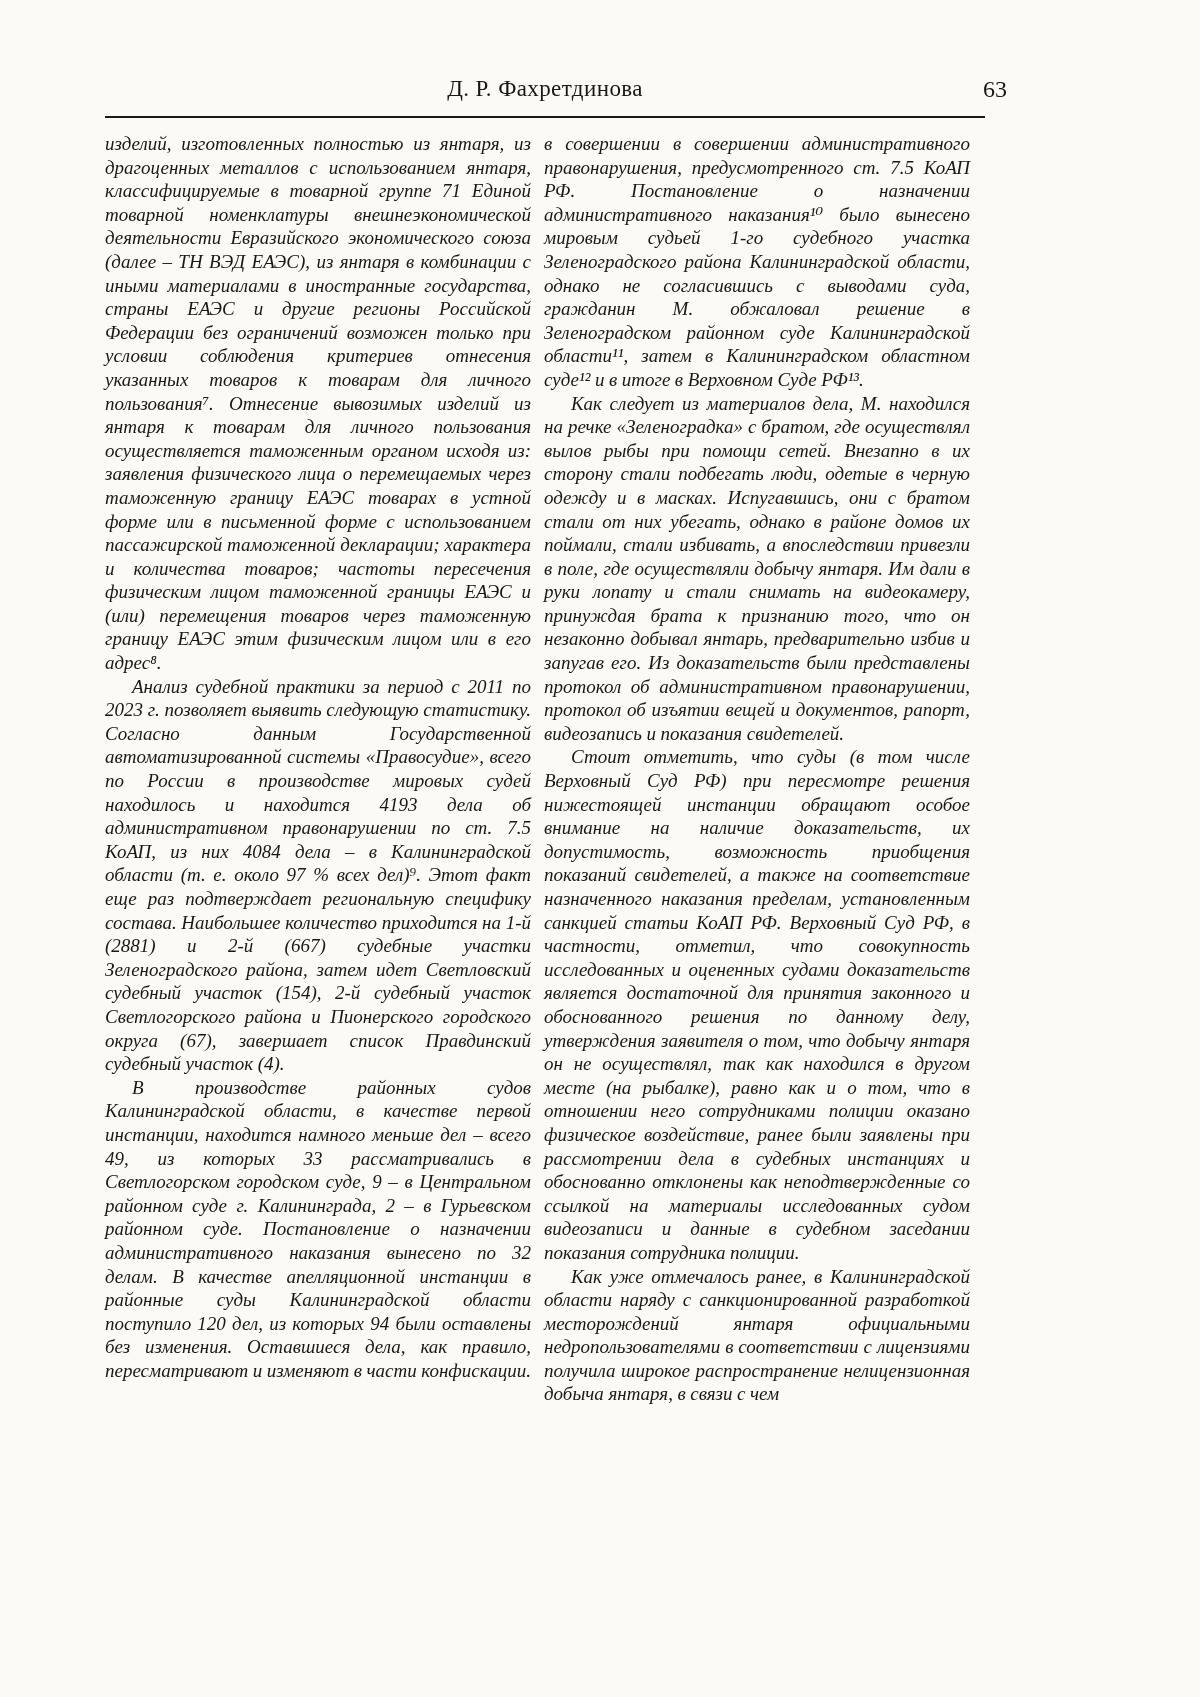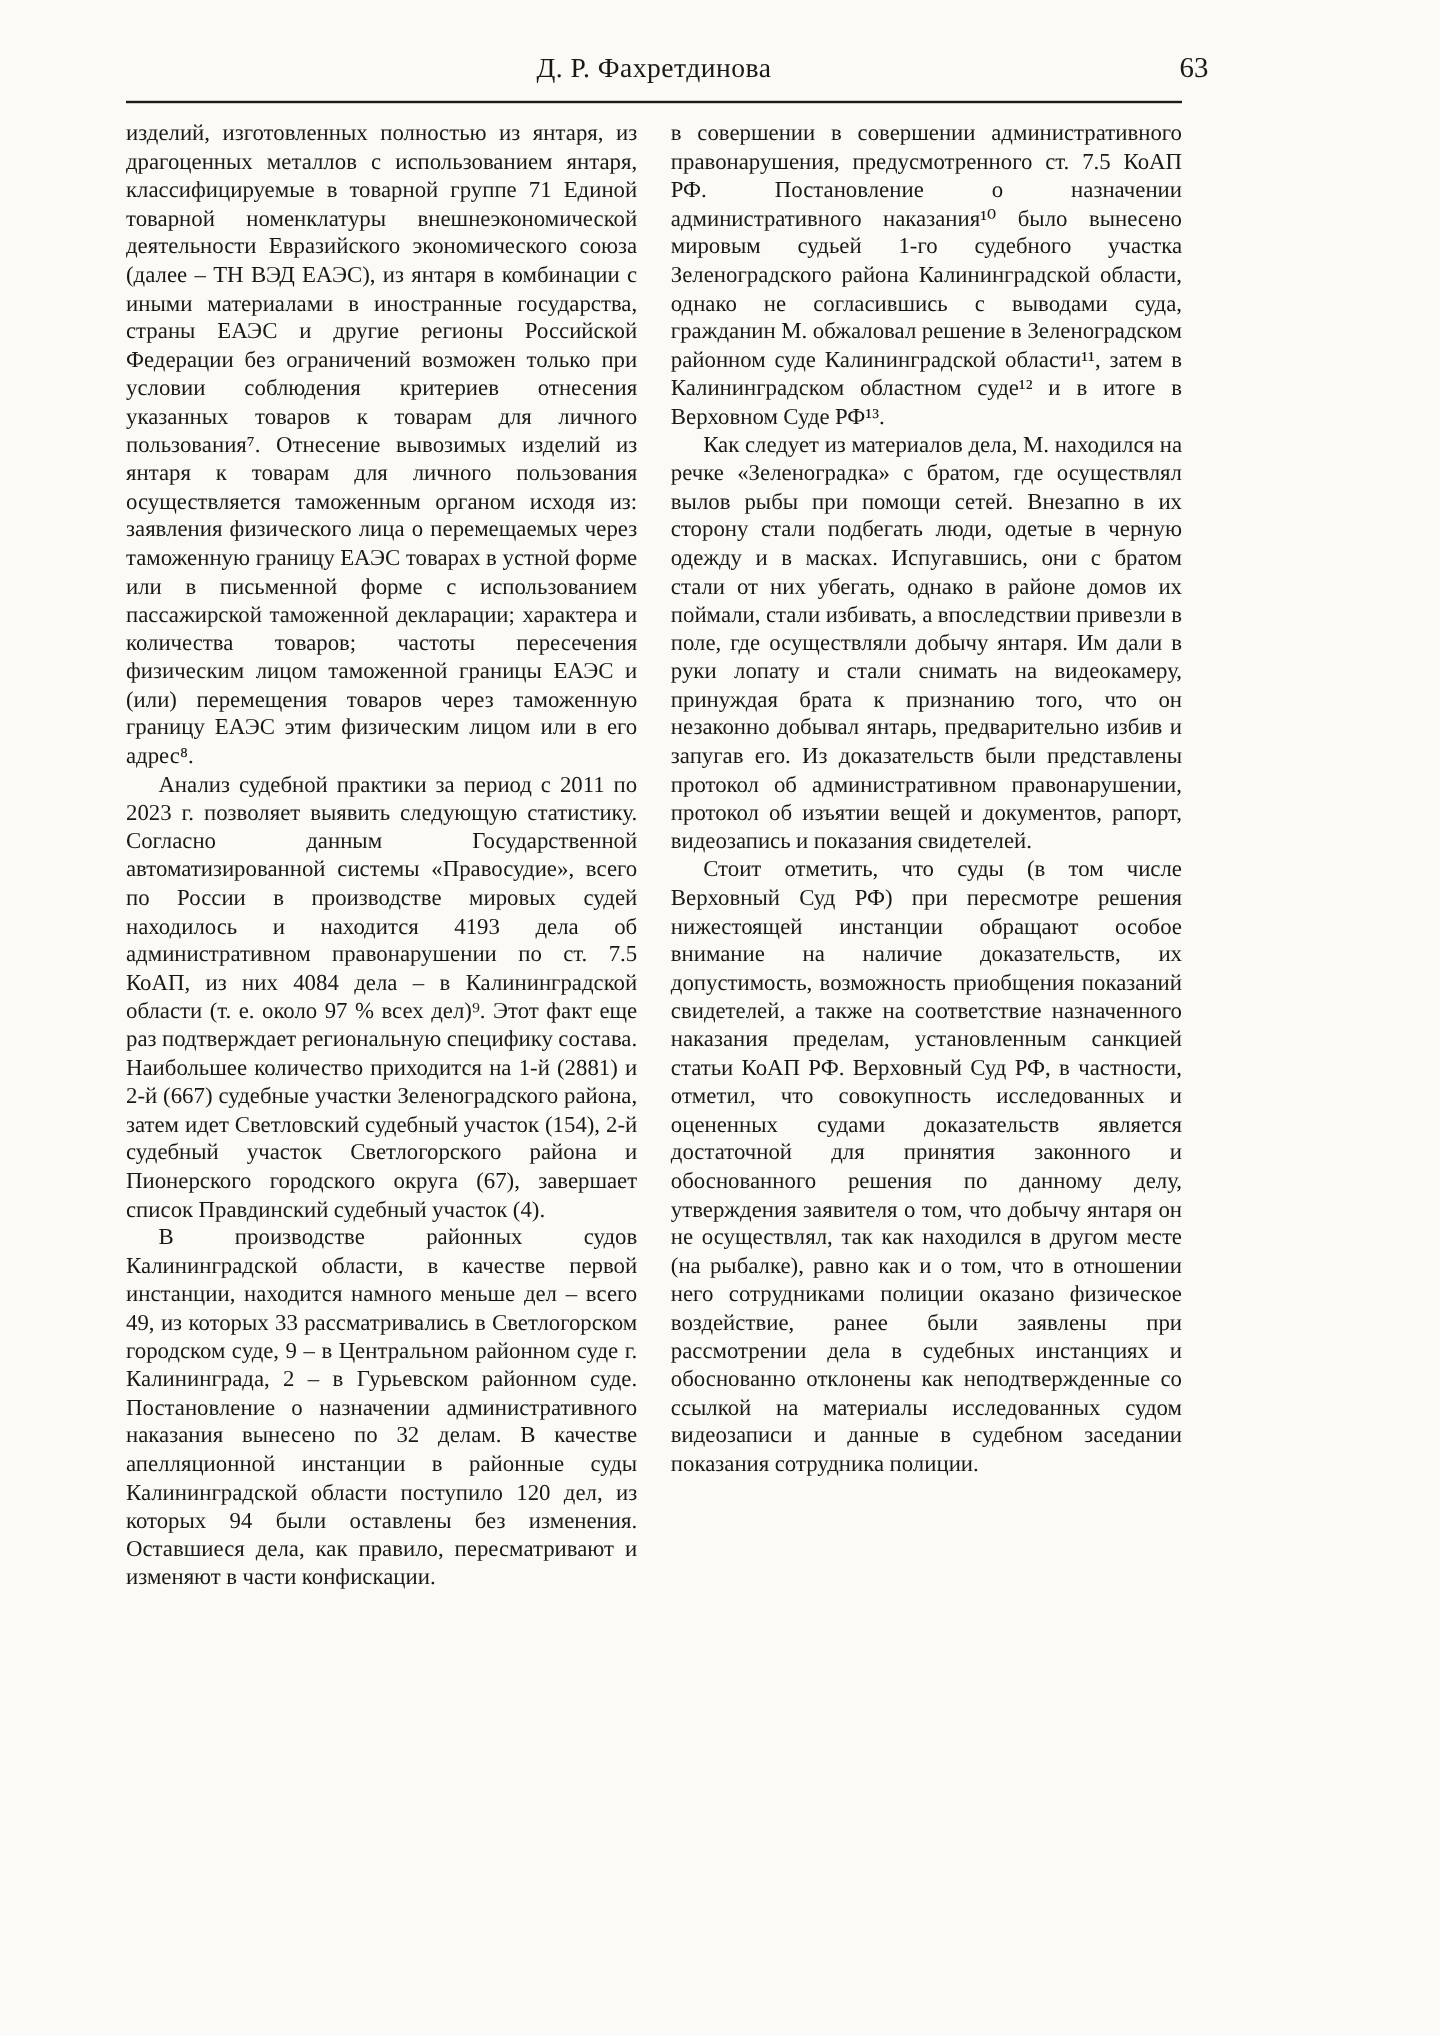--- a/index.html
+++ b/index.html
@@ -9,21 +9,21 @@
     height: 1697px;
     background: #fbfaf6;
     color: #1b1814;
     font-family: "Liberation Serif", "DejaVu Serif", serif;
     overflow: hidden;
   }
   .page {
     position: relative;
     width: 1200px;
     height: 1697px;
-    padding: 44px 215px 0 105px;
+    padding: 76px 215px 0 105px;
   }
   .page-header {
     position: relative;
     height: 32px;
     width: 100%;
   }
   .header-author {
     position: absolute;
     left: 0; right: 0;
     text-align: center;
@@ -37,22 +37,23 @@
     font-size: 24px;
     text-align: center;
   }
   .header-rule {
     margin-top: 8px;
     height: 2px;
     background: #1c1a17;
   }
   .columns {
     display: flex;
-    gap: 28px;
+    gap: 13px;
     margin-top: 14px;
+    font-style: italic;
   }
   .column {
     width: 426px;
     flex: 0 0 426px;
   }
   .para {
     font-size: 19px;
     line-height: 23.6px;
     text-align: justify;
     hyphens: auto;
@@ -78,17 +79,18 @@
     <section class="column">
       <p class="para">изделий, изготовленных полностью из янтаря, из драгоценных металлов с использованием янтаря, классифицируемые в товарной группе 71 Единой товарной номенклатуры внешнеэкономической деятельности Евразийского экономического союза (далее – ТН ВЭД ЕАЭС), из янтаря в комбинации с иными материалами в иностранные государства, страны ЕАЭС и другие регионы Российской Федерации без ограничений возможен только при условии соблюдения критериев отнесения указанных товаров к товарам для личного пользования⁷. Отнесение вывозимых изделий из янтаря к товарам для личного пользования осуществляется таможенным органом исходя из: заявления физического лица о перемещаемых через таможенную границу ЕАЭС товарах в устной форме или в письменной форме с использованием пассажирской таможенной декларации; характера и количества товаров; частоты пересечения физическим лицом таможенной границы ЕАЭС и (или) перемещения товаров через таможенную границу ЕАЭС этим физическим лицом или в его адрес⁸.</p>
       <p class="para indent">Анализ судебной практики за период с 2011 по 2023 г. позволяет выявить следующую статистику. Согласно данным Государственной автоматизированной системы «Правосудие», всего по России в производстве мировых судей находилось и находится 4193 дела об административном правонарушении по ст. 7.5 КоАП, из них 4084 дела – в Калининградской области (т. е. около 97 % всех дел)⁹. Этот факт еще раз подтверждает региональную специфику состава. Наибольшее количество приходится на 1-й (2881) и 2-й (667) судебные участки Зеленоградского района, затем идет Светловский судебный участок (154), 2-й судебный участок Светлогорского района и Пионерского городского округа (67), завершает список Правдинский судебный участок (4).</p>
       <p class="para indent">В производстве районных судов Калининградской области, в качестве первой инстанции, находится намного меньше дел – всего 49, из которых 33 рассматривались в Светлогорском городском суде, 9 – в Центральном районном суде г. Калининграда, 2 – в Гурьевском районном суде. Постановление о назначении административного наказания вынесено по 32 делам. В качестве апелляционной инстанции в районные суды Калининградской области поступило 120 дел, из которых 94 были оставлены без изменения. Оставшиеся дела, как правило, пересматривают и изменяют в части конфискации.</p>
     </section>
 
     <section class="column">
       <p class="para">в совершении в совершении административного правонарушения, предусмотренного ст. 7.5 КоАП РФ. Постановление о назначении административного наказания¹⁰ было вынесено мировым судьей 1-го судебного участка Зеленоградского района Калининградской области, однако не согласившись с выводами суда, гражданин М. обжаловал решение в Зеленоградском районном суде Калининградской области¹¹, затем в Калининградском областном суде¹² и в итоге в Верховном Суде РФ¹³.</p>
       <p class="para indent">Как следует из материалов дела, М. находился на речке «Зеленоградка» с братом, где осуществлял вылов рыбы при помощи сетей. Внезапно в их сторону стали подбегать люди, одетые в черную одежду и в масках. Испугавшись, они с братом стали от них убегать, однако в районе домов их поймали, стали избивать, а впоследствии привезли в поле, где осуществляли добычу янтаря. Им дали в руки лопату и стали снимать на видеокамеру, принуждая брата к признанию того, что он незаконно добывал янтарь, предварительно избив и запугав его. Из доказательств были представлены протокол об административном правонарушении, протокол об изъятии вещей и документов, рапорт, видеозапись и показания свидетелей.</p>
       <p class="para indent">Стоит отметить, что суды (в том числе Верховный Суд РФ) при пересмотре решения нижестоящей инстанции обращают особое внимание на наличие доказательств, их допустимость, возможность приобщения показаний свидетелей, а также на соответствие назначенного наказания пределам, установленным санкцией статьи КоАП РФ. Верховный Суд РФ, в частности, отметил, что совокупность исследованных и оцененных судами доказательств является достаточной для принятия законного и обоснованного решения по данному делу, утверждения заявителя о том, что добычу янтаря он не осуществлял, так как находился в другом месте (на рыбалке), равно как и о том, что в отношении него сотрудниками полиции оказано физическое воздействие, ранее были заявлены при рассмотрении дела в судебных инстанциях и обоснованно отклонены как неподтвержденные со ссылкой на материалы исследованных судом видеозаписи и данные в судебном заседании показания сотрудника полиции.</p>
+      <p class="para indent">Как уже отмечалось ранее, в Калининградской области наряду с санкционированной разработкой месторождений янтаря официальными недропользователями в соответствии с лицензиями получила широкое распространение нелицензионная добыча янтаря, в связи с чем</p>
     </section>
 
   </main>
 
 </div>
 
 </body></html>

